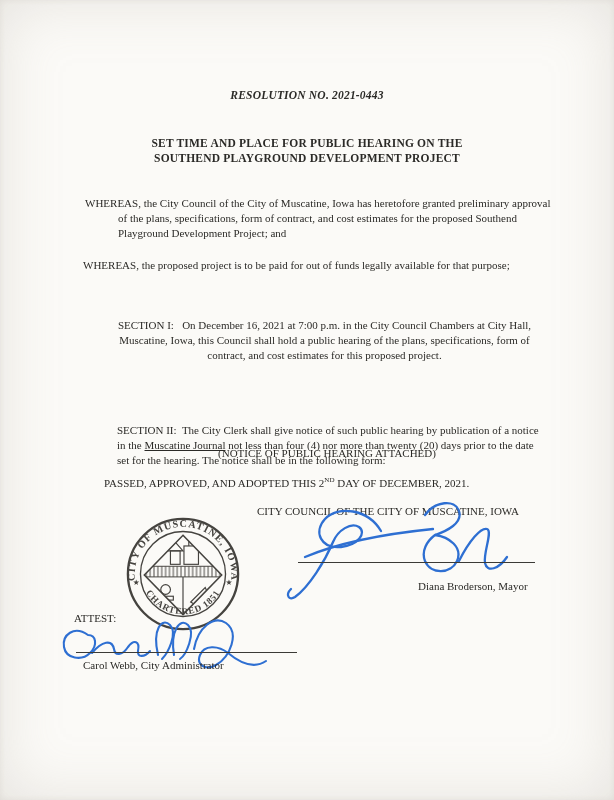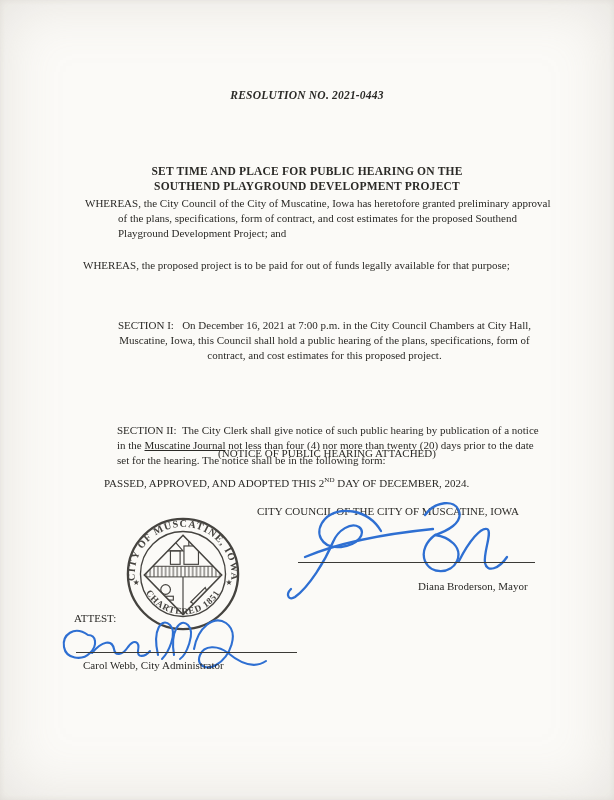--- a/index.html
+++ b/index.html
@@ -28,37 +28,37 @@
   .seal-ink{stroke:var(--seal_gray,#45433f);fill:none;}
   .seal-text{fill:var(--seal_gray,#45433f);font-family:"Liberation Serif","DejaVu Serif",serif;}
 </style>
 </head>
 <body>
 
 <div class="paper">
 
   <div class="abs centered title" style="top:89px;">RESOLUTION NO. 2021-0443</div>
 
-  <div class="abs centered heading" style="top:136px;margin-top:28px;">
+  <div class="abs centered heading" style="top:136px;">
     <div>SET TIME AND PLACE FOR PUBLIC HEARING ON THE</div>
     <div>SOUTHEND PLAYGROUND DEVELOPMENT PROJECT</div>
   </div>
 
   <div class="abs body-text nowrap" style="top:258px;left:83px;">WHEREAS, the proposed project is to be paid for out of funds legally available for that purpose;</div>
 
   <div class="abs body-text hang" style="top:196px;left:85px;width:444px;">WHEREAS, the City Council of the City of Muscatine, Iowa has heretofore granted preliminary approval of the plans, specifications, form of contract, and cost estimates for the proposed Southend Playground Development Project; and</div>
 
 
   <div class="abs body-text prewrap" style="top:318px;left:117px;width:415px;text-align:center;">SECTION I:   On December 16, 2021 at 7:00 p.m. in the City Council Chambers at City Hall, Muscatine, Iowa, this Council shall hold a public hearing of the plans, specifications, form of contract, and cost estimates for this proposed project.</div>
 
   <div class="abs body-text prewrap" style="top:383px;left:117px;width:430px;margin-top:40px;"><span>SECTION II:  The City Clerk shall give notice of such public hearing by publication of a notice in the </span><span class="u">Muscatine Journal</span><span> not less than four (4) nor more than twenty (20) days prior to the date set for the hearing. The notice shall be in the following form:</span></div>
 
   <div class="abs centered body-text" style="top:446px;padding-left:20px;">(NOTICE OF PUBLIC HEARING ATTACHED)</div>
 
-  <div class="abs body-text prewrap nowrap" style="top:476px;left:104px;"><span>PASSED, APPROVED, AND ADOPTED THIS 2</span><sup class="ord">ND</sup><span> DAY OF DECEMBER, 2024.</span></div>
+  <div class="abs body-text prewrap nowrap" style="top:476px;left:104px;"><span>PASSED, APPROVED, AND ADOPTED THIS 2</span><sup class="ord">ND</sup><span> DAY OF DECEMBER, 2021.</span></div>
 
   <div class="abs body-text nowrap" style="top:504px;left:257px;">CITY COUNCIL OF THE CITY OF MUSCATINE, IOWA</div>
 
   <svg class="abs" style="top:515px;left:125px;" width="116" height="118" viewBox="0 0 120 122" aria-hidden="true">
     <defs>
       <path id="sealTop" d="M 16,86 A 50,50 0 1 1 104,86"></path>
       <path id="sealBottom" d="M 21,79 A 44,44 0 0 0 99,79"></path>
       <pattern id="hatch" width="4" height="10" patternUnits="userSpaceOnUse">
         <line x1="2" y1="0" x2="2" y2="10" stroke="#45433f" stroke-width="1"></line>
       </pattern>

